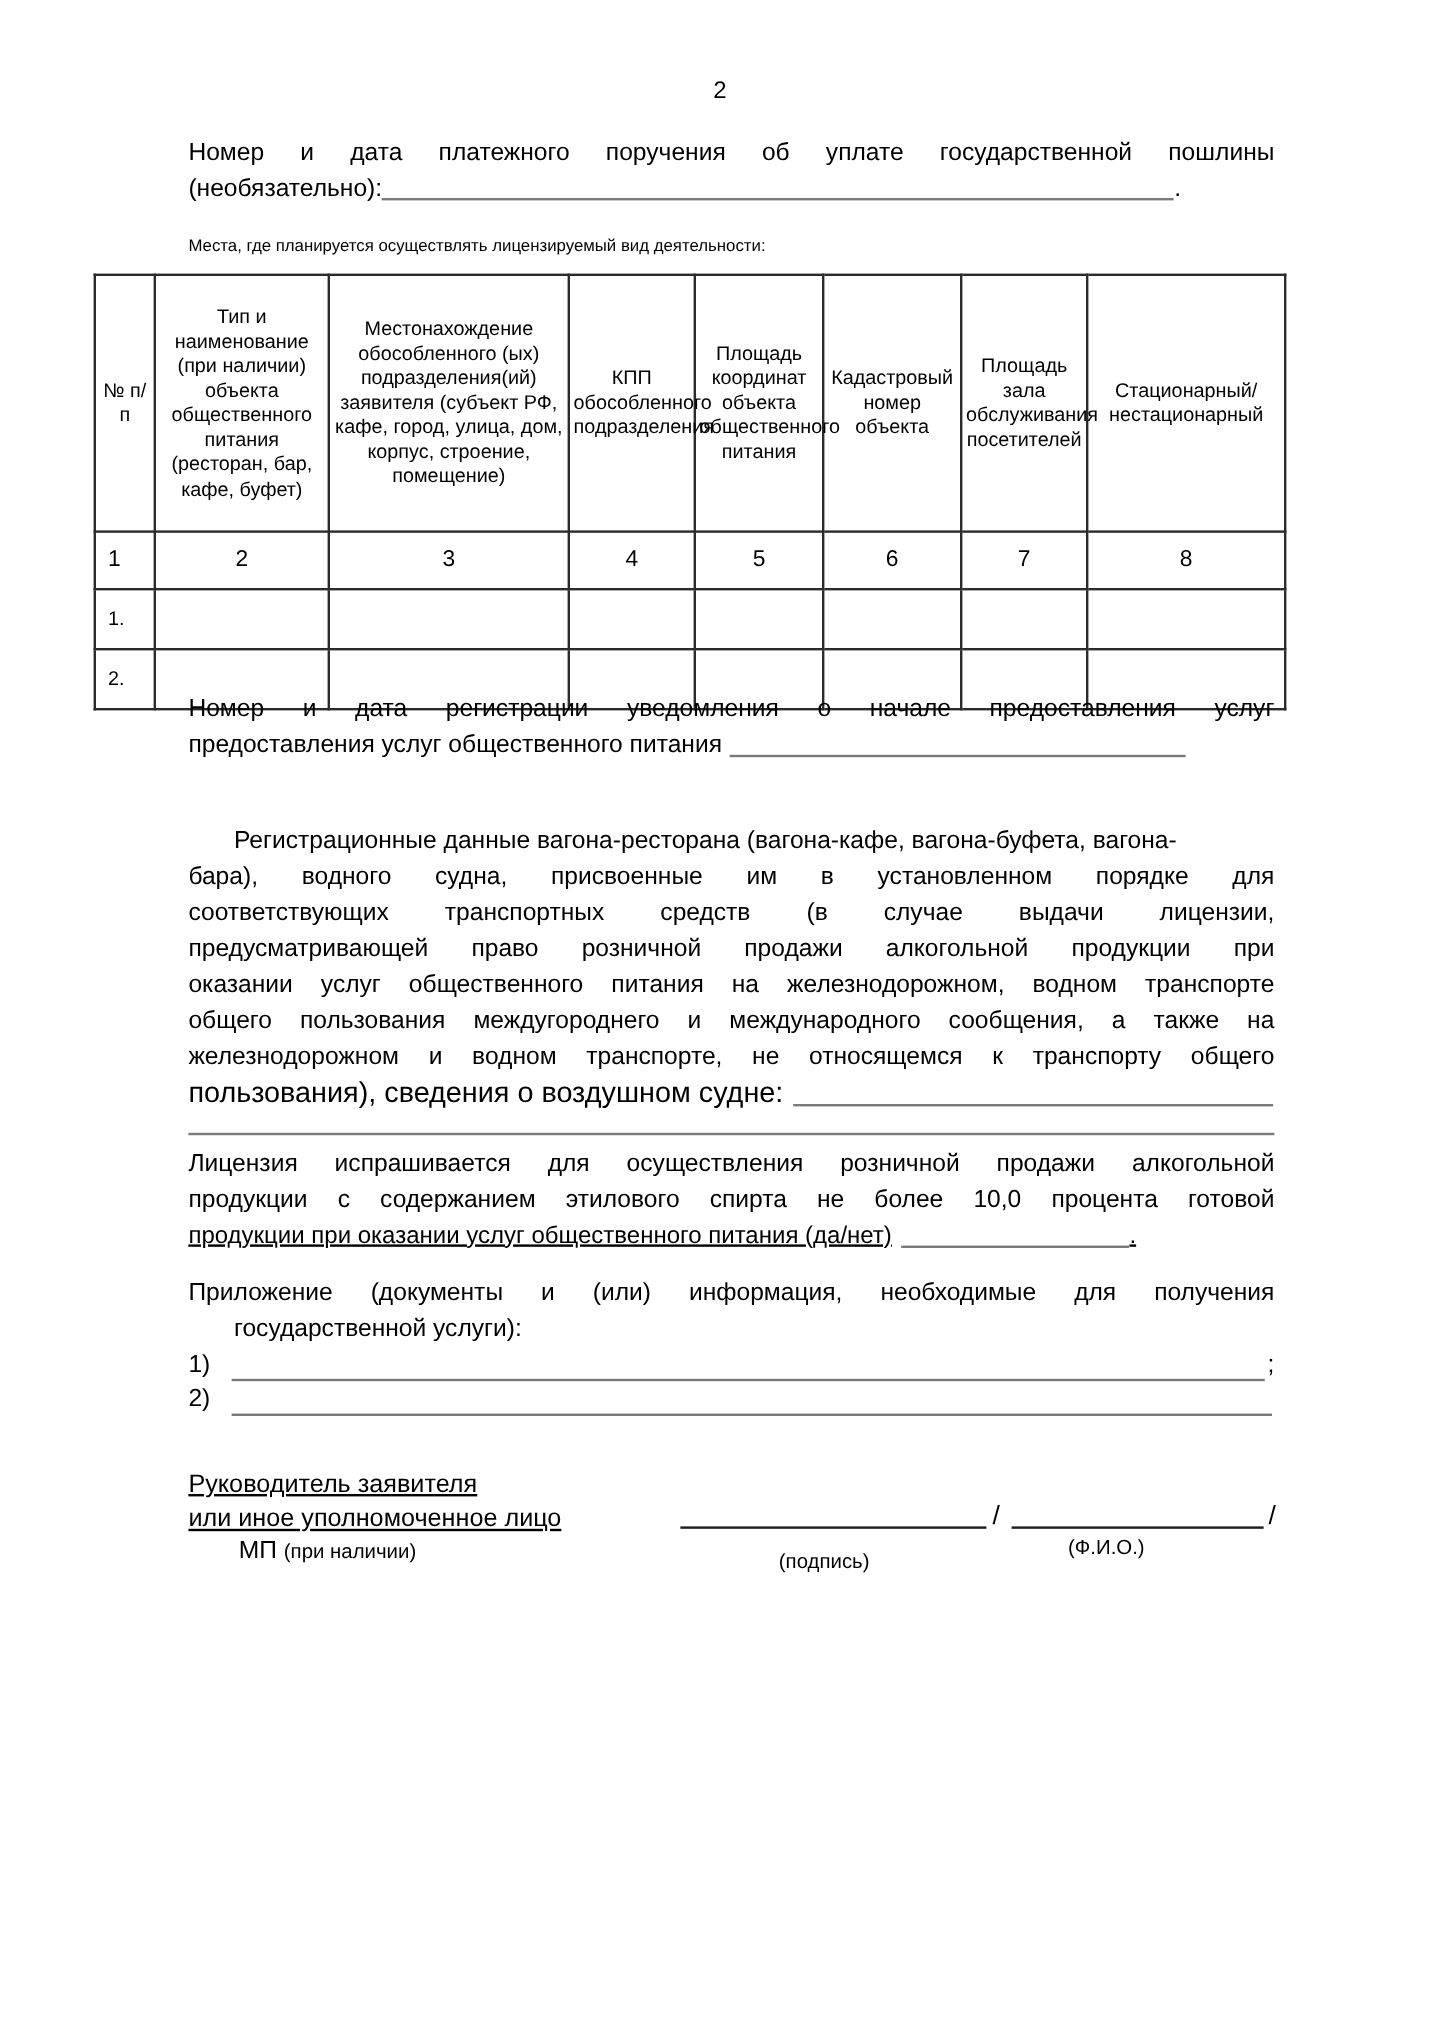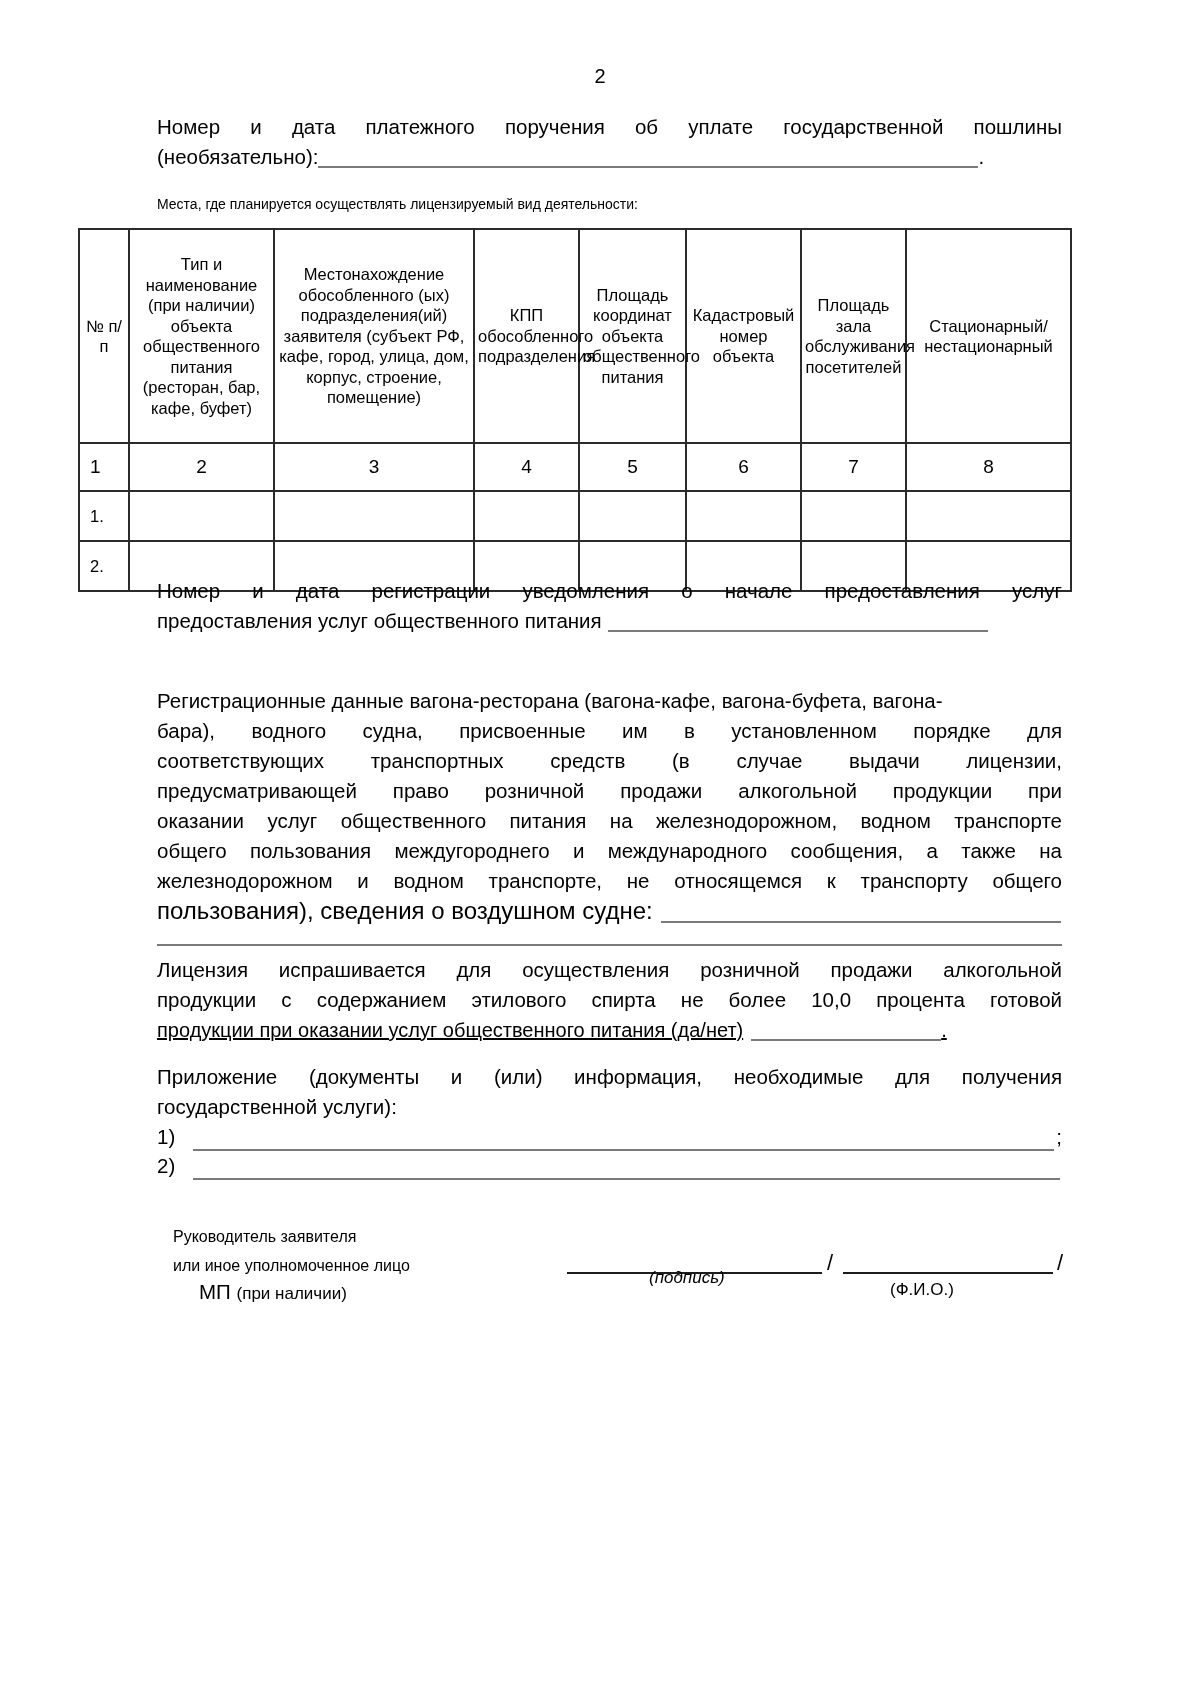--- a/index.html
+++ b/index.html
@@ -38,21 +38,21 @@
   }
 
   
   .just-line {
     display: block;
     text-align: justify;
     text-align-last: justify;
     font-size: 20.5px;
     line-height: 30px;
   }
-  .nostretch { text-align-last: left; }
+  .nostretch { text-align-last: left; margin-left: 38px; }
 
   
   .blank {
     display: inline-block;
     border-bottom: 2.5px solid #7a7a7a;
     vertical-align: -4px;
     height: 20px;
   }
   .rule-full {
     display: block;
@@ -119,24 +119,25 @@
     height: 21px;
     margin: 0 2px 0 6px;
   }
   .annex-line .tail { flex: 0 0 auto; }
   .sign-grid {
     position: relative;
     height: 78px;
   }
   .sign-label {
     position: absolute;
-    left: 16px;
-    font-size: 16px;
+    left: 0;
+    font-size: 21px;
     line-height: 29px;
     white-space: nowrap;
+    text-decoration: underline;
   }
   .mp {
     position: absolute;
     left: 42px;
     top: 58px;
     font-size: 20.5px;
     white-space: nowrap;
   }
   .mp .small { font-size: 17px; }
   .sig-line {
@@ -276,18 +277,18 @@
     <div class="sign-grid">
       <span class="sign-label" style="top:0;">Руководитель заявителя</span>
       <span class="sign-label" style="top:29px;">или иное уполномоченное лицо</span>
       <span class="mp"><span>МП</span> <span class="small">(при наличии)</span></span>
 
       <span class="sig-line" style="left:410px;top:50px;width:255px;"></span>
       <span class="slash" style="left:670px;top:30px;">/</span>
       <span class="sig-line" style="left:686px;top:50px;width:210px;"></span>
       <span class="slash" style="left:900px;top:30px;">/</span>
 
-      <span class="cap" style="left:492px;top:46px;font-style:italic;">(подпись)</span>
+      <span class="cap" style="left:492px;top:70px;">(подпись)</span>
       <span class="cap" style="left:733px;top:58px;">(Ф.И.О.)</span>
     </div>
   </div>
 
 </div>
 
 </body></html>

